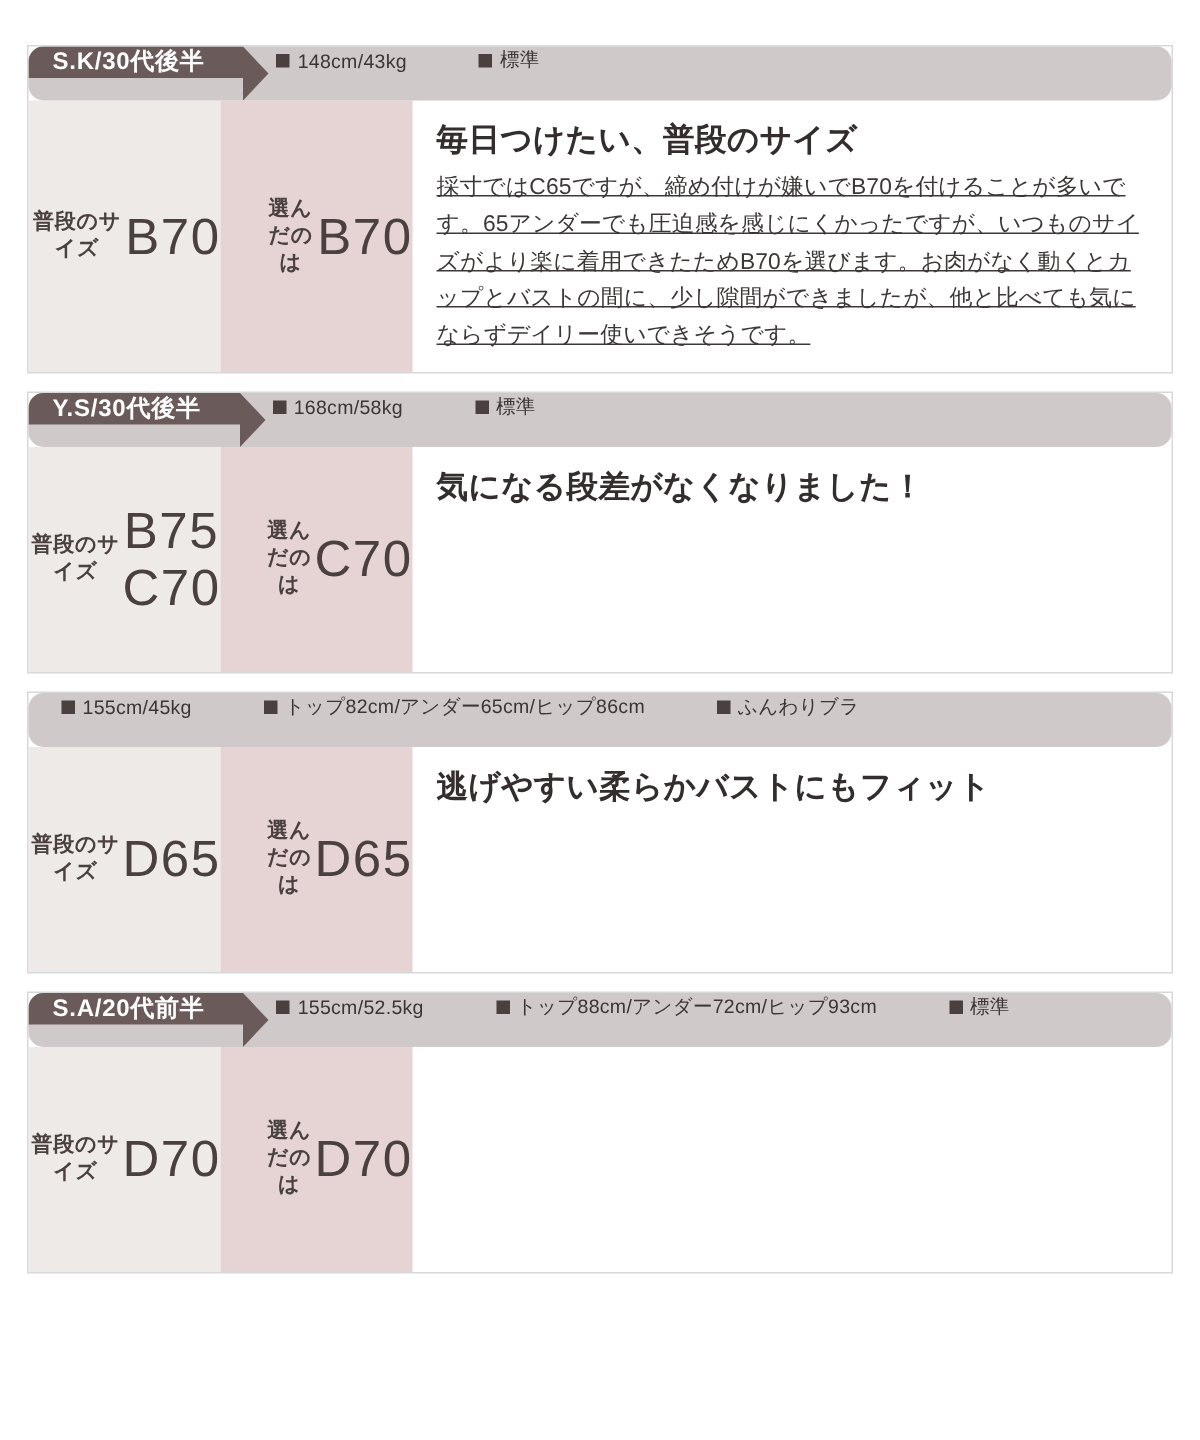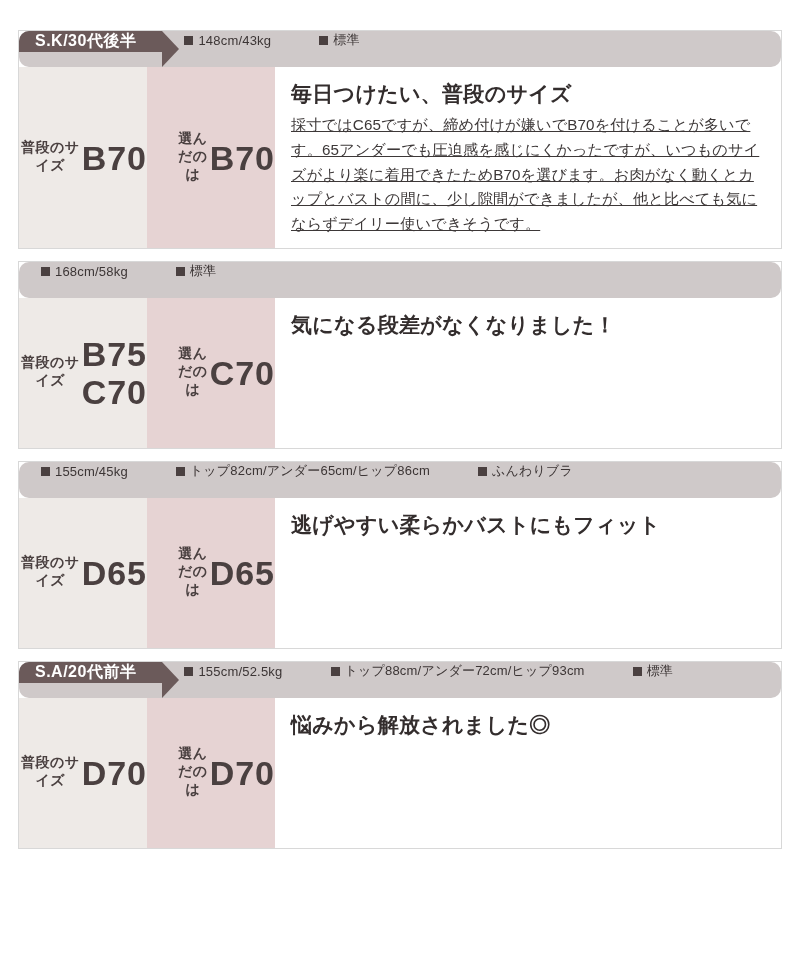--- a/index.html
+++ b/index.html
@@ -107,21 +107,21 @@
   }
   .size-label {
     font-size: 14px;
     font-weight: bold;
     color: #4a4040;
     letter-spacing: 0.5px;
     margin-bottom: 2px;
   }
   .size-value {
     font-size: 34px;
-    font-weight: bold;
+    font-weight: normal;
     color: #4a4040;
     line-height: 1.12;
     letter-spacing: 1px;
   }
   .size-value .line2 {
     display: block;
   }
   .review-text {
     flex: 1;
     padding: 14px 14px 12px 16px;
@@ -174,20 +174,21 @@
       </div>
       <div class="review-text">
         <h3 class="review-title">毎日つけたい、普段のサイズ</h3>
         <p class="review-comment">採寸ではC65ですが、締め付けが嫌いでB70を付けることが多いです。65アンダーでも圧迫感を感じにくかったですが、いつものサイズがより楽に着用できたためB70を選びます。お肉がなく動くとカップとバストの間に、少し隙間ができましたが、他と比べても気にならずデイリー使いできそうです。</p>
       </div>
     </div>
   </div>
 
   <div class="review">
     <div class="review-header">
+      <div class="hdr-name">Y.S/30代後半</div>
       <div class="hdr-specs">
         <span class="spec-item">
             <span class="sq"></span>
             <span>168cm/58kg</span>
           </span>
         <span class="spec-item">
             <span class="sq"></span>
             <span>標準</span>
           </span>
       </div>
@@ -263,18 +264,17 @@
     <div class="review-body">
       <div class="size-usual">
         <div class="size-label">普段のサイズ</div>
         <div class="size-value">D70</div>
       </div>
       <div class="size-chosen">
         <div class="size-label">選んだのは</div>
         <div class="size-value">D70</div>
       </div>
       <div class="review-text">
-        <h3 class="review-title">悩みから解放されました◎</h3>
       </div>
     </div>
   </div>
 
 </div>
 
 </body></html>

